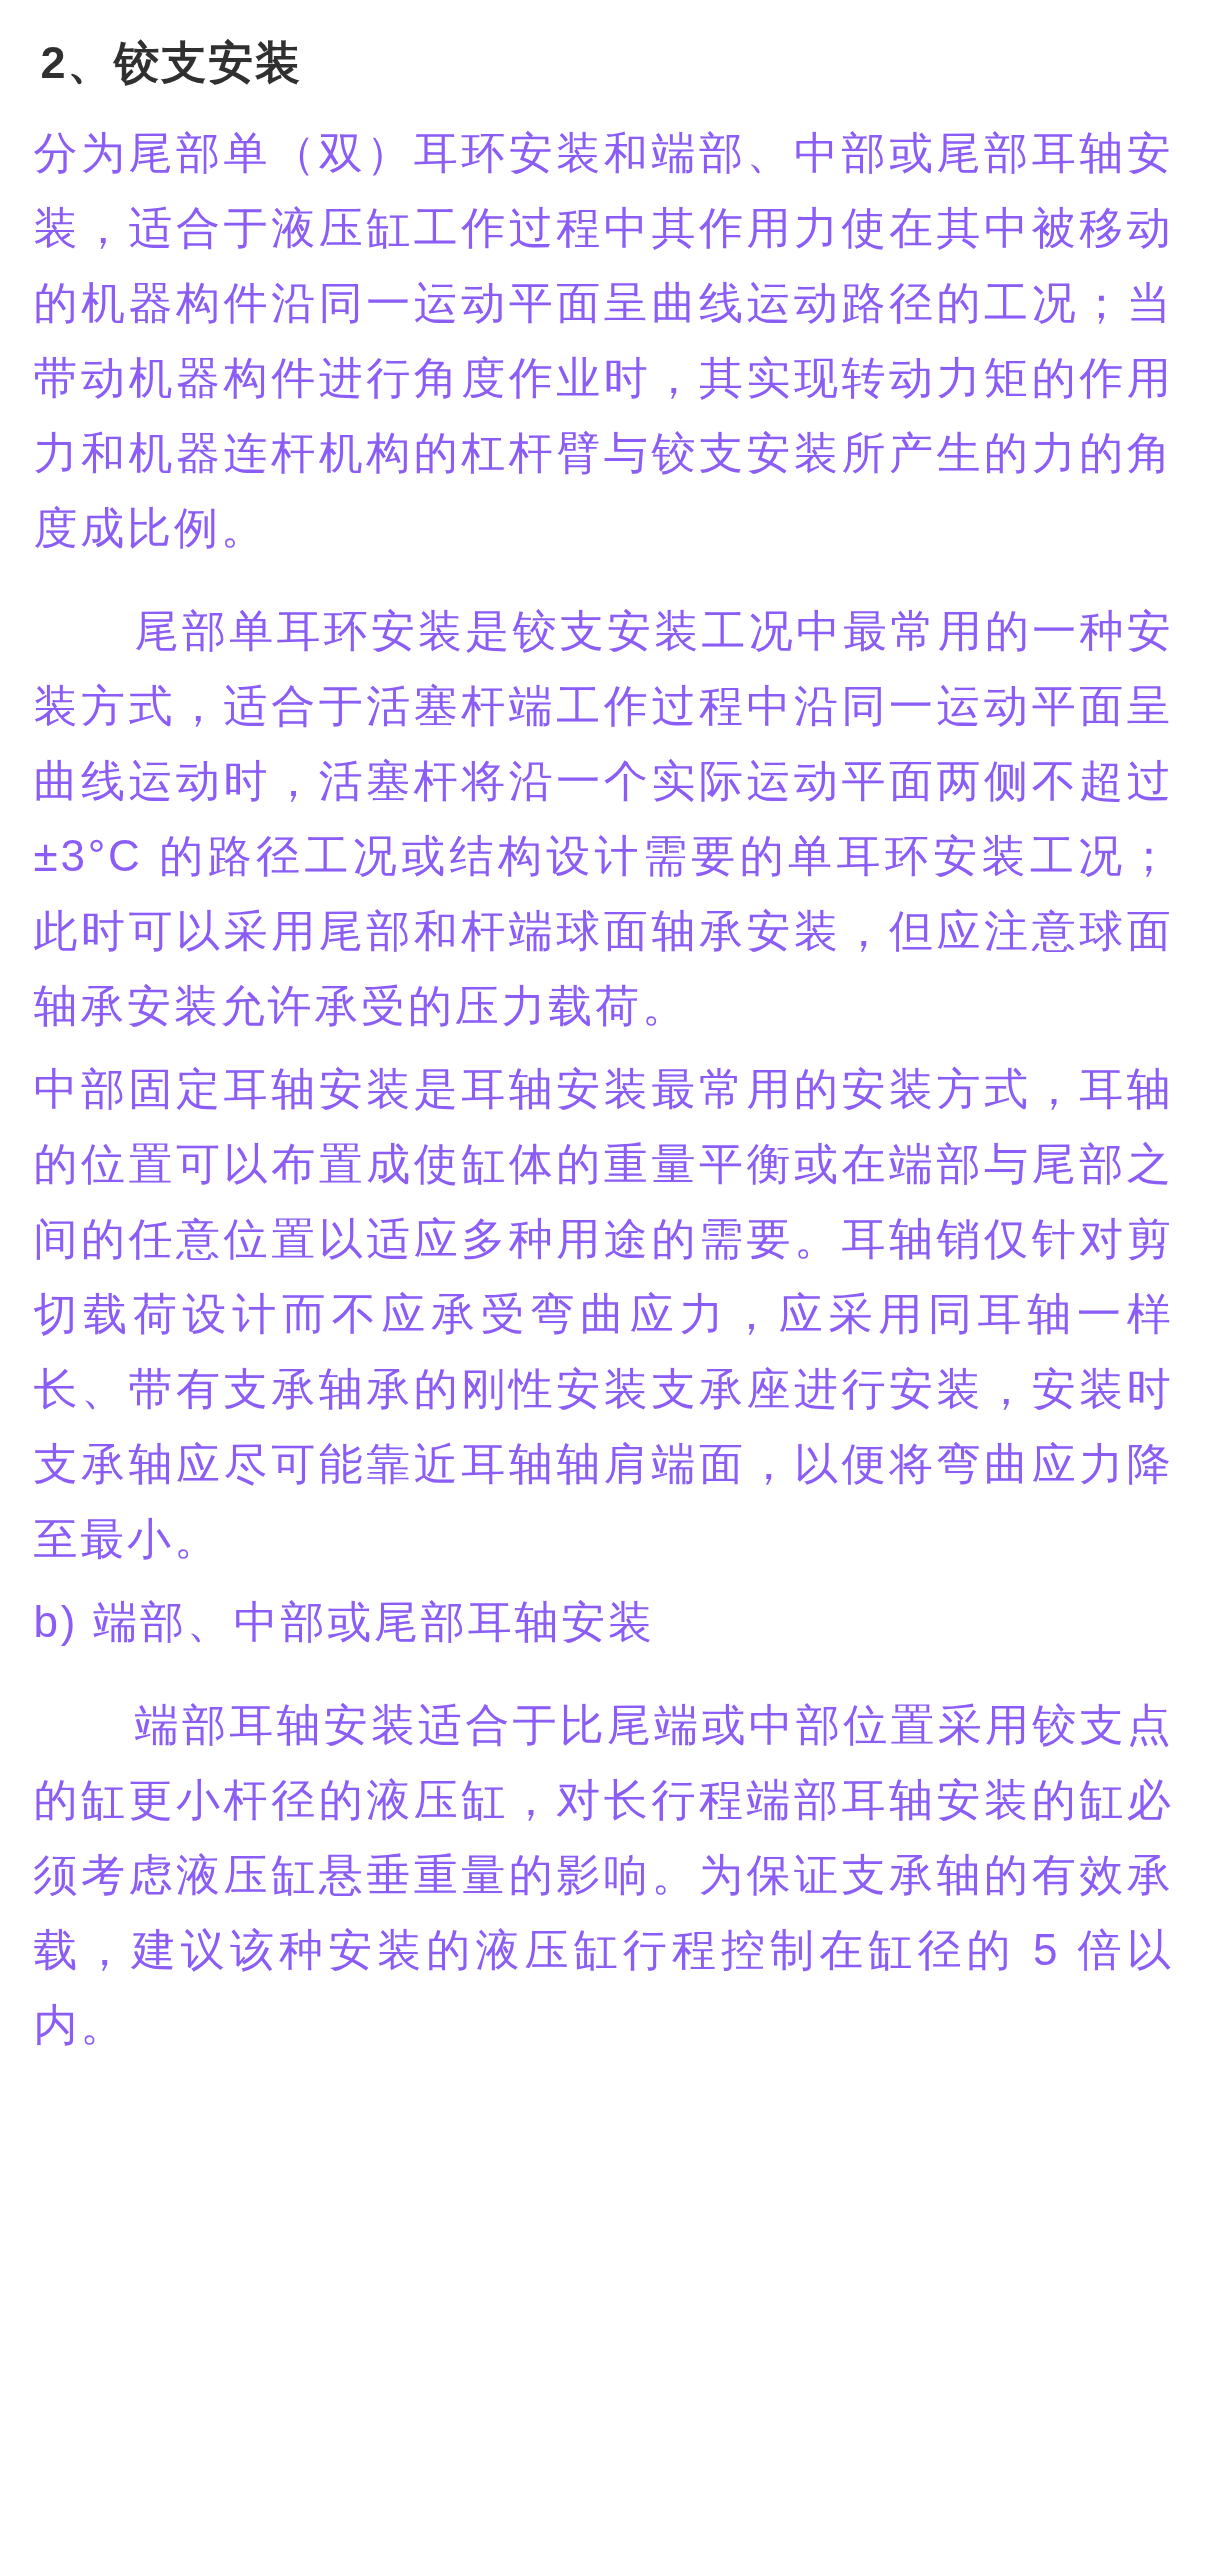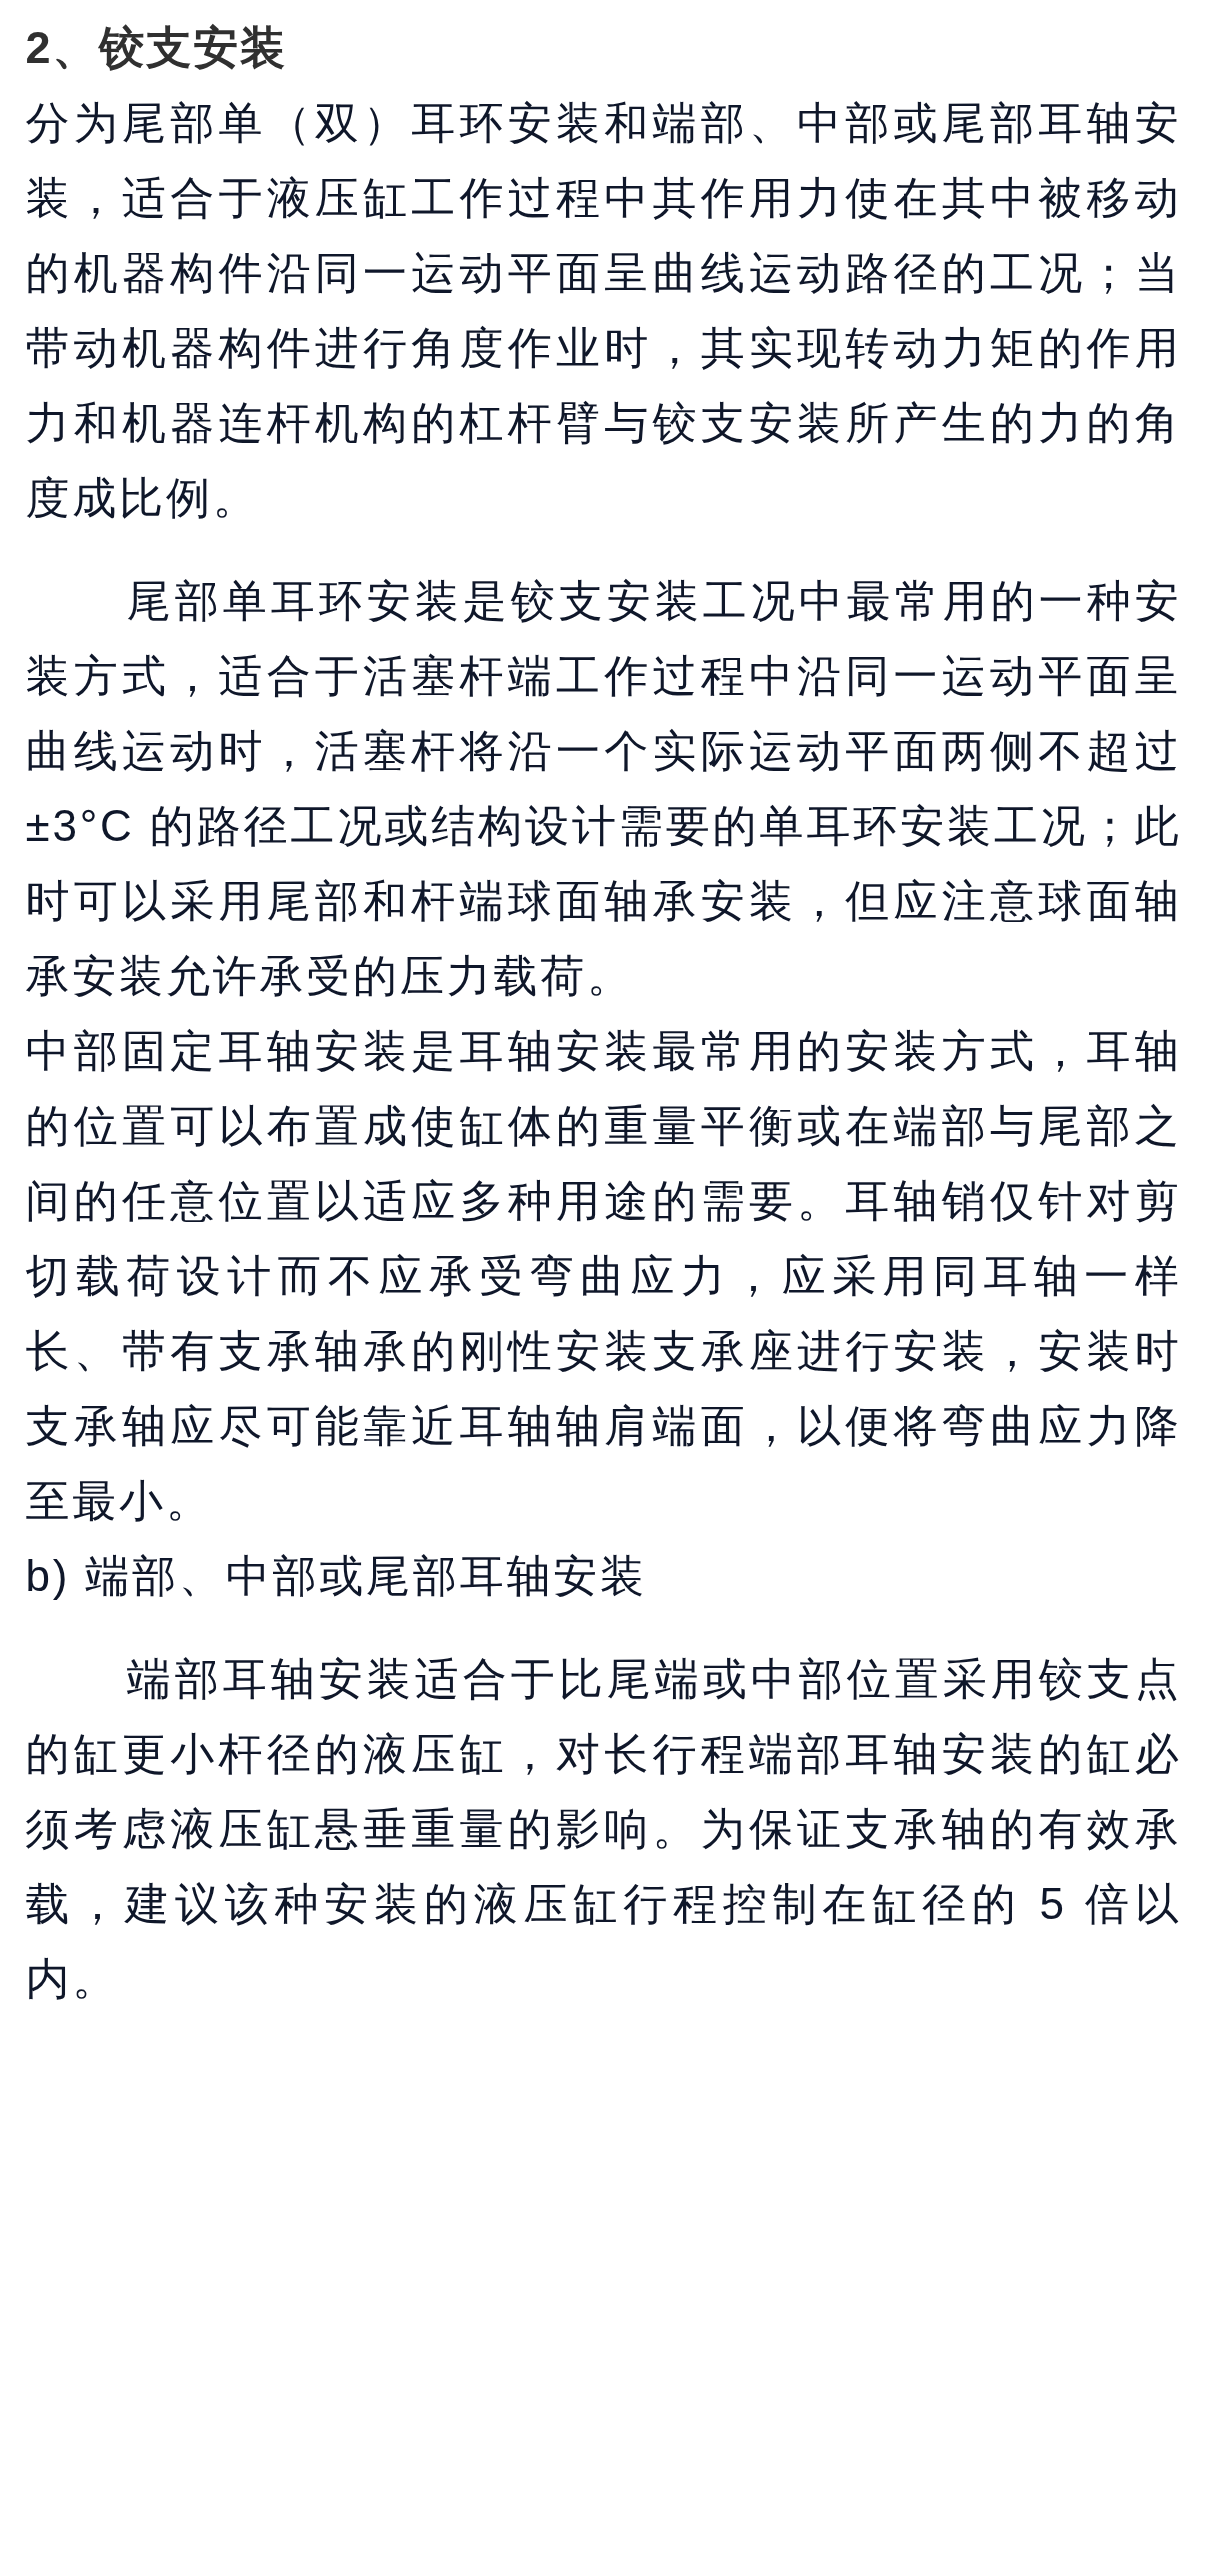--- a/index.html
+++ b/index.html
@@ -15,32 +15,32 @@
     box-sizing: border-box;
   }
   .page {
     box-sizing: border-box;
     width: 1207px;
     min-height: 2576px;
     padding: 11.3px 25.5px 28px 25.5px;
     background: #ffffff;
   }
   .title {
-    margin: 0;
+    margin: 15px;
     font-size: 45px;
     line-height: 74px;
     font-weight: 700;
     color: #303030;
     letter-spacing: 1.9px;
   }
   .para {
-    margin: 0;
+    margin: 8px;
     font-size: 44px;
     line-height: 75px;
-    color: #0f172a;
+    color: #8b5cf6;
     text-align: justify;
     letter-spacing: 2.8px;
     word-break: break-all;
   }
   .para.indent {
     text-indent: 2.3em;
     margin-top: 28px;
   }
 </style>
 </head>

